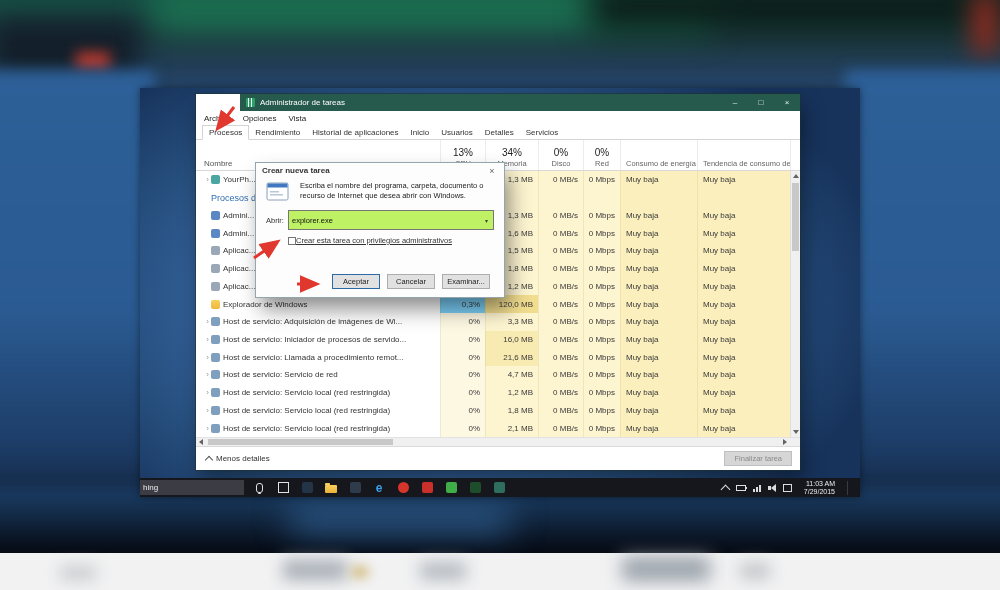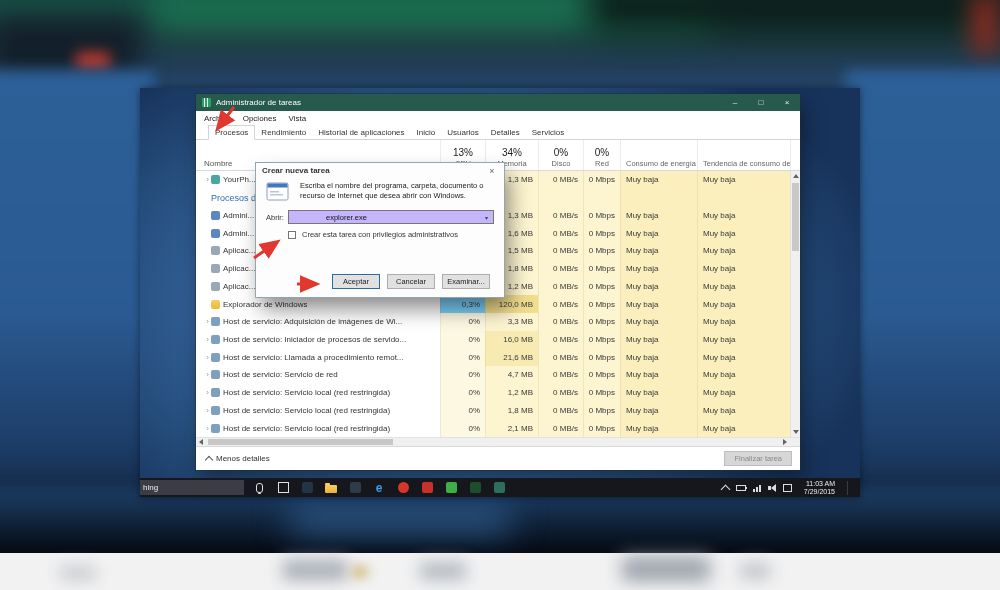--- a/index.html
+++ b/index.html
@@ -17,21 +17,21 @@
   .tm-window{position:absolute;left:56px;top:6px;width:604px;height:376px;background:#fff;z-index:5;
     box-shadow:0 0 0 1px rgba(30,50,45,.55), 4px 10px 20px rgba(0,0,0,.4);font-size:8px;color:#333;}
   .tm-titlebar{height:17px;background:#265a4c;display:flex;align-items:center;color:#fff;}
   .tm-appicon{width:9px;height:9px;margin:0 5px 0 6px;border-radius:1px;
     background:linear-gradient(90deg,#2f9e68 0 2px,#e8fff2 2px 3px,#2f9e68 3px 5px,#e8fff2 5px 6px,#2f9e68 6px 9px);}
   .tm-title{font-size:8px;}
   .tm-controls{margin-left:auto;display:flex;height:100%;}
   .tm-ctl{width:26px;display:flex;align-items:center;justify-content:center;font-size:8px;color:#e8f2ee;}
   .tm-menubar{height:14px;display:flex;align-items:center;padding-left:2px;background:#fff;}
   .tm-menu{padding:0 6px;color:#222;}
-  .tm-tabs{height:15px;display:flex;align-items:flex-end;padding-left:12px;border-bottom:1px solid #d4d4d4;box-sizing:border-box;background:#fff;}
+  .tm-tabs{height:15px;display:flex;align-items:flex-end;padding-left:6px;border-bottom:1px solid #d4d4d4;box-sizing:border-box;background:#fff;}
   .tab{padding:2px 6px;color:#333;}
   .tab.selected{border:1px solid #d4d4d4;border-bottom:1px solid #fff;margin-bottom:-1px;background:#fff;}
 
   .grid-cols{display:grid;grid-template-columns:244px 45px 53px 45px 37px 77px 93px 10px;}
   .tm-header{height:31px;border-bottom:1px solid #d8d8d8;box-sizing:border-box;background:#fff;}
   .hdr{position:relative;display:flex;flex-direction:column;justify-content:flex-end;overflow:hidden;border-left:1px solid #ececec;}
   .hdr.first{border-left:none;}
   .hdr .pct{font-size:10px;color:#222;text-align:center;line-height:12px;}
   .hdr .lbl{font-size:7.5px;color:#666;text-align:center;padding-bottom:2px;}
   .hdr .lbl2{font-size:7.5px;color:#666;padding:0 0 2px 5px;white-space:nowrap;overflow:hidden;}
@@ -75,24 +75,24 @@
   
   .dialog{position:absolute;left:116px;top:75px;width:248px;height:134px;background:#fdfdfd;z-index:20;
     box-shadow:0 0 0 1px #93a5ad, 5px 12px 20px rgba(0,0,0,.45);font-size:8px;color:#333;}
   .dlg-title{height:15px;display:flex;align-items:center;padding:0 6px;}
   .dlg-title-text{font-size:8px;color:#333;font-weight:bold;}
   .dlg-close{margin-left:auto;width:12px;text-align:center;color:#666;font-size:9px;}
   .dlg-row1{display:flex;gap:8px;padding:3px 10px 0 10px;}
   .dlg-desc{font-size:7.5px;line-height:1.35;color:#222;width:192px;}
   .dlg-open{display:flex;align-items:center;margin:7px 10px 0 10px;}
   .dlg-open-label{font-size:7.5px;width:22px;color:#333;}
-  .combo{flex:1;height:14px;border:1px solid #767676;background:#c4b5fd;display:flex;align-items:stretch;box-sizing:border-box;padding-left:34px;}
+  .combo{flex:1;height:20px;border:1px solid #767676;background:#bef264;display:flex;align-items:stretch;box-sizing:border-box;}
   .combo-text{flex:1;display:flex;align-items:center;padding-left:3px;font-size:7.5px;color:#111;}
   .combo-btn{width:13px;display:flex;align-items:center;justify-content:center;font-size:6px;color:#444;}
-  .dlg-check{display:flex;align-items:center;gap:6px;margin:6px 10px 0 32px;}
+  .dlg-check{display:flex;align-items:center;gap:0;margin:6px 10px 0 32px;text-decoration:underline;}
   .checkbox{width:8px;height:8px;border:1px solid #757575;background:#fff;flex:0 0 8px;box-sizing:border-box;}
   .dlg-check-label{font-size:7.5px;color:#333;}
   .dlg-buttons{position:absolute;right:14px;bottom:8px;display:flex;gap:7px;}
   .dlg-btn{min-width:48px;height:15px;display:flex;align-items:center;justify-content:center;
     font-size:7.5px;background:#e1e1e1;border:1px solid #adadad;color:#222;box-sizing:border-box;padding:0 4px;}
   .dlg-btn.primary{border-color:#2a6aa5;}
 
   
   .annotations{position:absolute;left:0;top:0;z-index:40;pointer-events:none;}
 
@@ -142,21 +142,21 @@
   <div class="blur" style="left:283px;top:560px;width:64px;height:20px;filter:blur(8px);background:#a8aeb6;z-index:1;"></div>
   <div class="blur" style="left:420px;top:562px;width:46px;height:18px;filter:blur(8px);background:#b4bac0;z-index:1;"></div>
   <div class="blur" style="left:622px;top:557px;width:88px;height:24px;filter:blur(9px);background:#99a1aa;z-index:1;"></div>
   <div class="blur" style="left:60px;top:566px;width:36px;height:14px;filter:blur(8px);background:#c6cacd;z-index:1;"></div>
   <div class="blur" style="left:352px;top:567px;width:16px;height:10px;filter:blur(6px);background:#cdb26a;z-index:1;"></div>
   <div class="blur" style="left:740px;top:563px;width:30px;height:16px;filter:blur(8px);background:#c0c4c8;z-index:1;"></div>
 
   <div class="desktop">
 
     <div class="tm-window">
-      <div class="tm-titlebar" style="background: rgb(38, 90, 76);">
+      <div class="tm-titlebar" style="background: rgb(38, 90, 76); margin-left: 44px;">
         <span class="tm-appicon"></span>
         <span class="tm-title">Administrador de tareas</span>
         <div class="tm-controls">
           <span class="tm-ctl">–</span>
           <span class="tm-ctl">□</span>
           <span class="tm-ctl">×</span>
         </div>
       </div>
       <div class="tm-menubar">
         <span class="tm-menu">Archivo</span>

